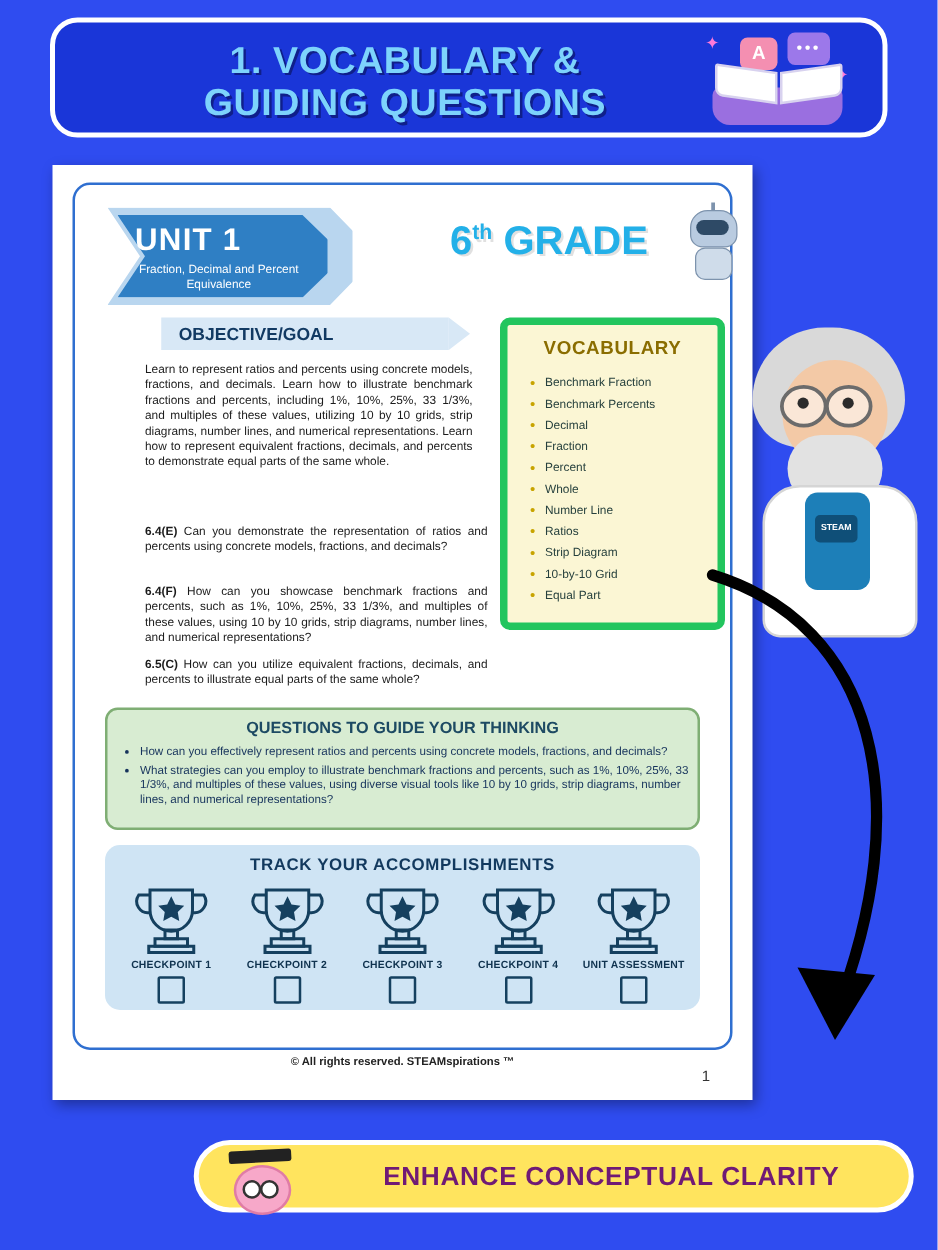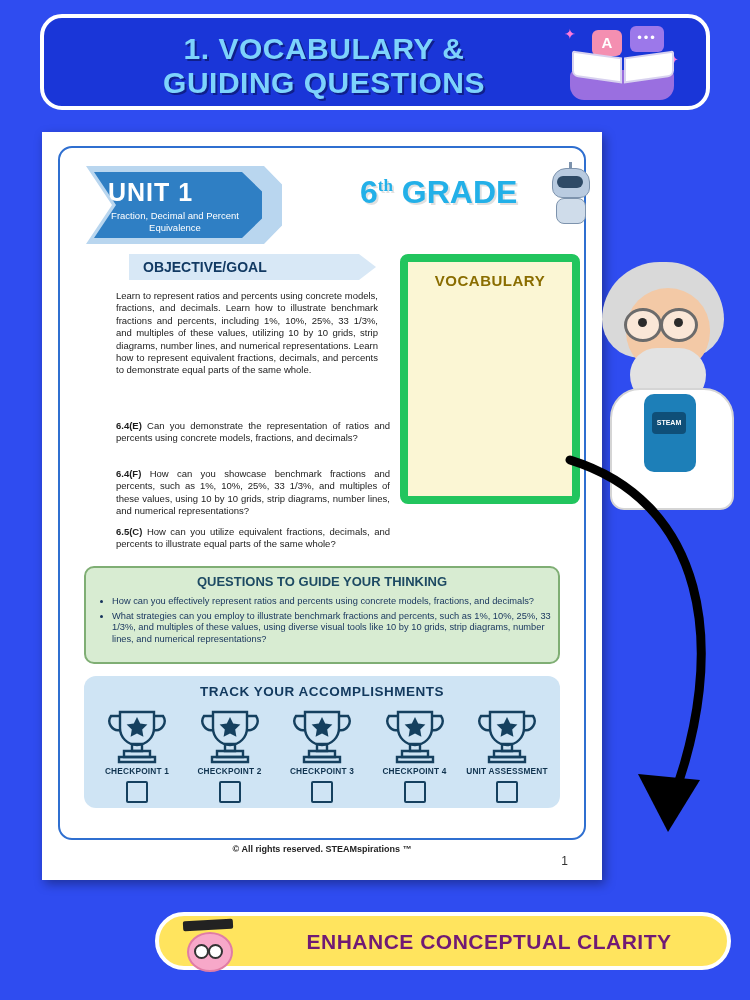--- a/index.html
+++ b/index.html
@@ -165,21 +165,21 @@
   }
   .grade-label {
     position: absolute;
     left: 300px;
     top: 26px;
     color: #23b0e8;
     font-size: 32px;
     font-weight: bold;
     text-shadow: 2px 2px 0 rgba(0,0,0,0.12);
   }
-  .grade-label sup { font-size: 17px; font-family: Liberation Serif, serif; }
+  .grade-label sup { font-size: 17px; }
 
   .robot {
     position: absolute;
     left: 484px;
     top: 14px;
     width: 54px;
     height: 70px;
   }
   .robot .head {
     position: absolute; left: 8px; top: 6px;
@@ -236,21 +236,21 @@
   .body-text b { font-weight: bold; }
 
   
   .vocab-card {
     position: absolute;
     left: 340px;
     top: 106px;
     width: 180px;
     height: 250px;
     background: #fbf6d4;
-    border: 8px solid #22c55e;
+    border: 6px solid #22c55e;
     border-radius: 8px;
     box-sizing: border-box;
   }
   .vocab-title {
     position: absolute;
     top: 10px;
     width: 100%;
     text-align: center;
     color: #8a6d00;
     font-size: 15px;
@@ -548,20 +548,33 @@
       <b>6.4(F)</b>
       <span>How can you showcase benchmark fractions and percents, such as 1%, 10%, 25%, 33 1/3%, and multiples of these values, using 10 by 10 grids, strip diagrams, number lines, and numerical representations?</span>
     </div>
     <div class="body-text" style="left:56px; top:378px; width:274px;">
       <b>6.5(C)</b>
       <span>How can you utilize equivalent fractions, decimals, and percents to illustrate equal parts of the same whole?</span>
     </div>
 
     <div class="vocab-card">
       <div class="vocab-title">VOCABULARY</div>
+      <ul class="vocab-list">
+        <li>Benchmark Fraction</li>
+        <li>Benchmark Percents</li>
+        <li>Decimal</li>
+        <li>Fraction</li>
+        <li>Percent</li>
+        <li>Whole</li>
+        <li>Number Line</li>
+        <li>Ratios</li>
+        <li>Strip Diagram</li>
+        <li>10-by-10 Grid</li>
+        <li>Equal Part</li>
+      </ul>
     </div>
 
     <div class="q-box">
       <div class="q-title">QUESTIONS TO GUIDE YOUR THINKING</div>
       <ul class="q-list">
         <li>How can you effectively represent ratios and percents using concrete models, fractions, and decimals?</li>
         <li>What strategies can you employ to illustrate benchmark fractions and percents, such as 1%, 10%, 25%, 33 1/3%, and multiples of these values, using diverse visual tools like 10 by 10 grids, strip diagrams, number lines, and numerical representations?</li>
       </ul>
     </div>
 

